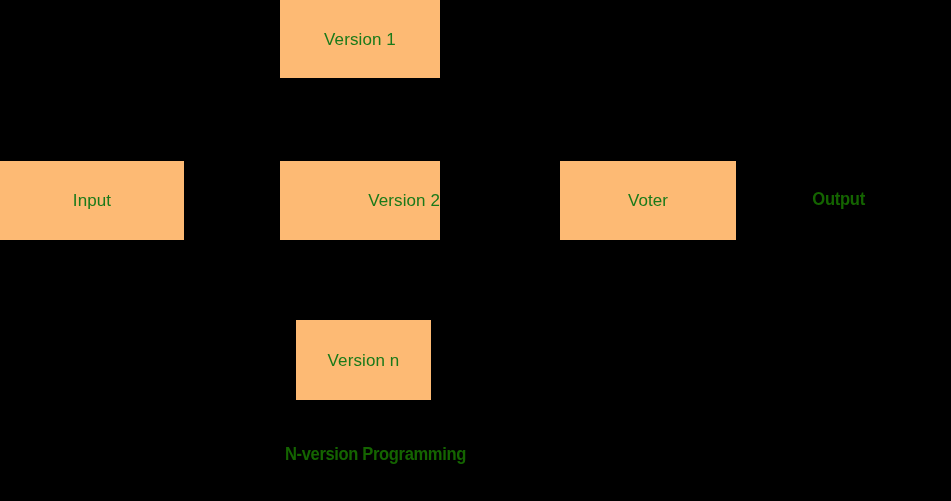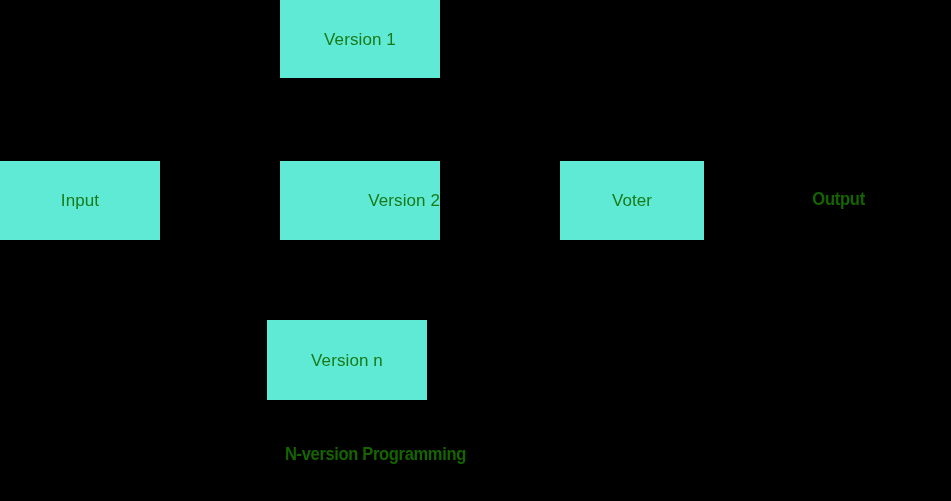--- a/index.html
+++ b/index.html
@@ -13,41 +13,41 @@
   }
   #canvas {
     position: relative;
     width: 951px;
     height: 501px;
     background: #000000;
     overflow: hidden;
   }
   .node {
     position: absolute;
-    background: #5eead4;
+    background: #fdba74;
     box-sizing: border-box;
     display: flex;
     align-items: center;
     justify-content: center;
   }
   .node-label {
     font-family: "Liberation Sans", sans-serif;
     font-size: 17px;
     line-height: 1;
     color: #1a7a1a;
     letter-spacing: 0.1px;
     white-space: nowrap;
     user-select: none;
   }
   
-  #node-input    { left: 0px;   top: 161px; width: 160px; height: 79px; justify-content: center; }
+  #node-input    { left: 0px;   top: 161px; width: 184px; height: 79px; justify-content: center; }
   #node-version1 { left: 280px; top: 0px;   width: 160px; height: 78px; }
   #node-version2 { left: 280px; top: 161px; width: 160px; height: 79px; justify-content: flex-end; }
-  #node-versionn { left: 267px; top: 320px; width: 160px; height: 80px; }
-  #node-voter    { left: 560px; top: 161px; width: 144px; height: 79px; text-align: center; }
+  #node-versionn { left: 296px; top: 320px; width: 135px; height: 80px; }
+  #node-voter    { left: 560px; top: 161px; width: 176px; height: 79px; text-align: center; }
 
   
   .free-label {
     position: absolute;
     font-family: "Liberation Sans Narrow", "Liberation Sans", sans-serif;
     font-size: 18px;
     line-height: 1;
     color: #146400;
     font-weight: 600;
     letter-spacing: -0.3px;

